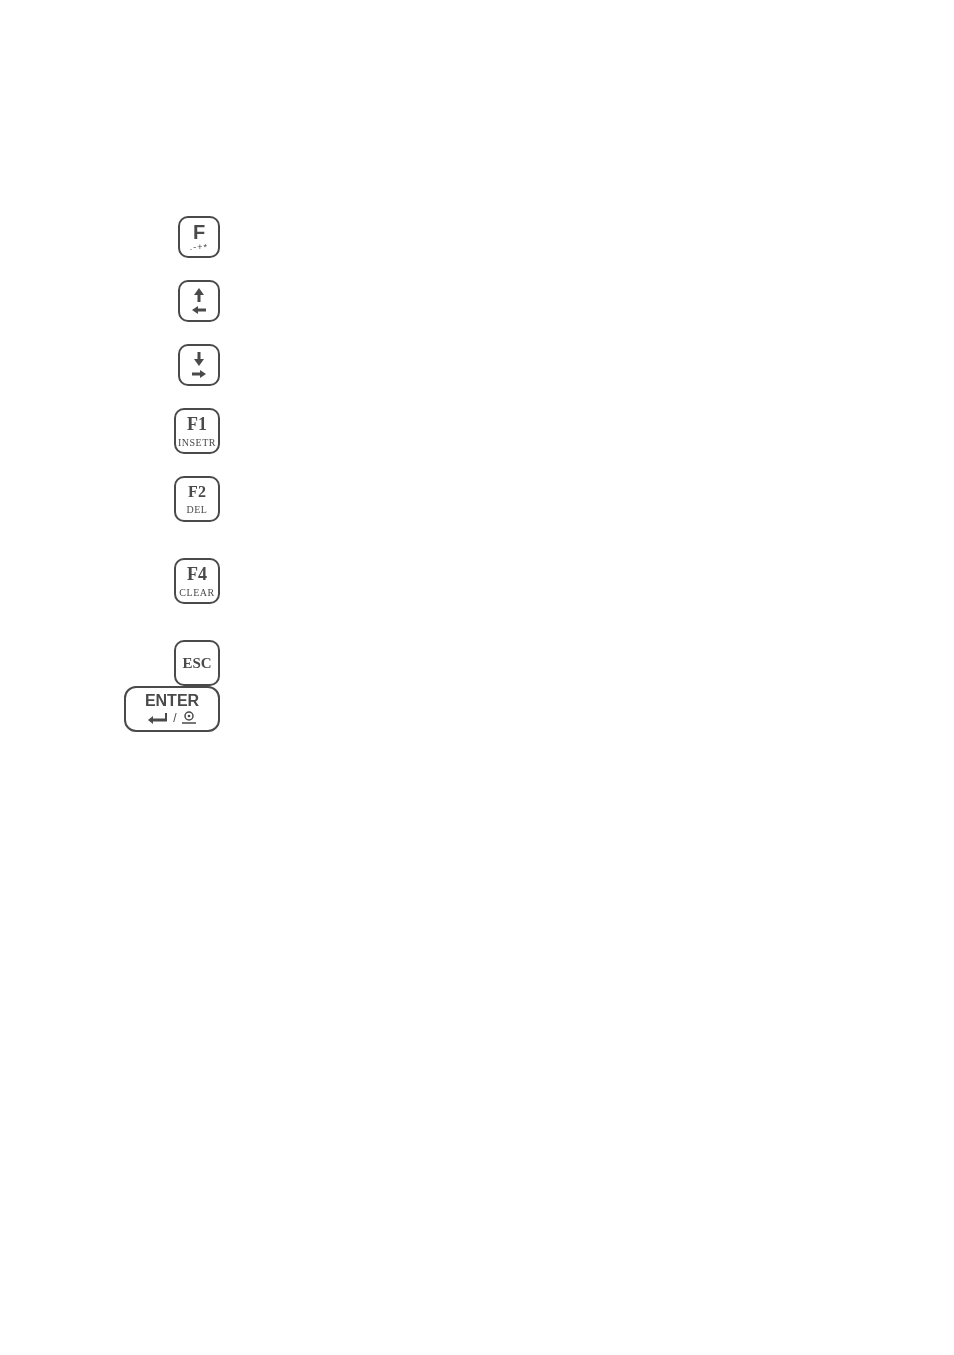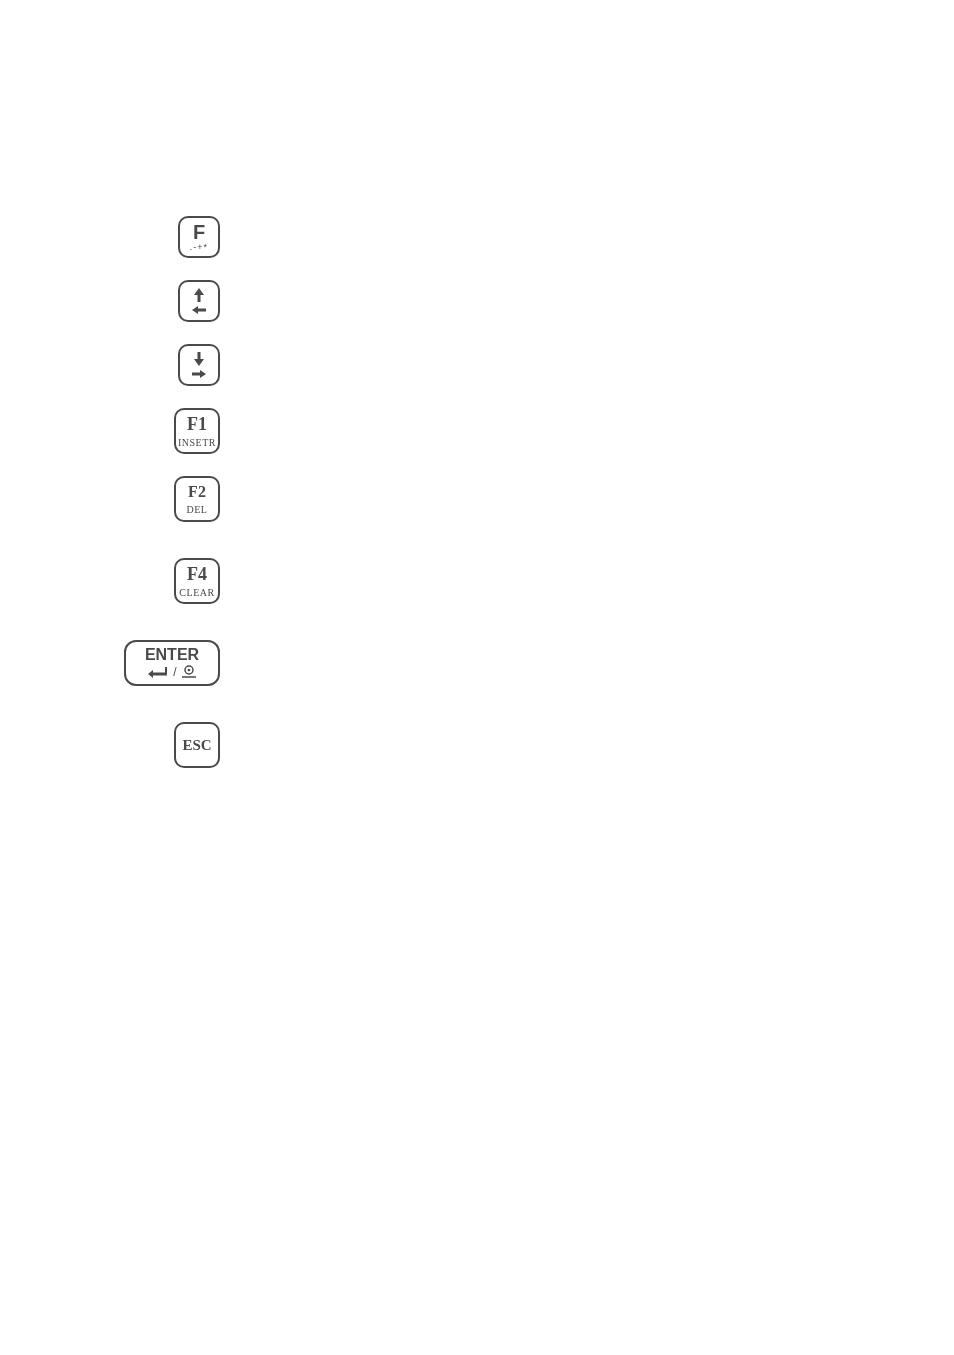--- a/index.html
+++ b/index.html
@@ -90,36 +90,36 @@
   </div>
 
 
   <div class="row" style="margin-bottom:36px;">
     <div class="key k-med">
       <span class="main-label" style="font-size:18px;">F4</span>
       <span class="sub-label">CLEAR</span>
     </div>
   </div>
 
+  <div class="row">
+    <div class="key k-med">
+      <span class="main-label" style="font-size:15px;">ESC</span>
+    </div>
+  </div>
+
   <div class="row" style="margin-bottom:36px;">
     <div class="key k-wide" style="border-radius:12px;">
       <span class="main-label" style="font-size:16px;">ENTER</span>
       <div style="display:flex;align-items:center;gap:4px;margin-top:2px;">
         <svg width="22" height="12" viewBox="0 0 22 12">
           <path d="M1 8 L6 4 L6 6.5 L18 6.5 L18 1 L20 1 L20 9.5 L6 9.5 L6 12 Z" fill="#4a4a4a"></path>
         </svg>
         <span style="font-size:12px;">/</span>
         <svg width="16" height="14" viewBox="0 0 16 14">
           <circle cx="8" cy="5" r="4" fill="none" stroke="#4a4a4a" stroke-width="1.5"></circle>
           <circle cx="8" cy="5" r="1.3" fill="#4a4a4a"></circle>
           <line x1="1" y1="12" x2="15" y2="12" stroke="#4a4a4a" stroke-width="1.5"></line>
         </svg>
       </div>
     </div>
   </div>
 
-  <div class="row">
-    <div class="key k-med">
-      <span class="main-label" style="font-size:15px;">ESC</span>
-    </div>
-  </div>
-
 </div>
 
 </body></html>

